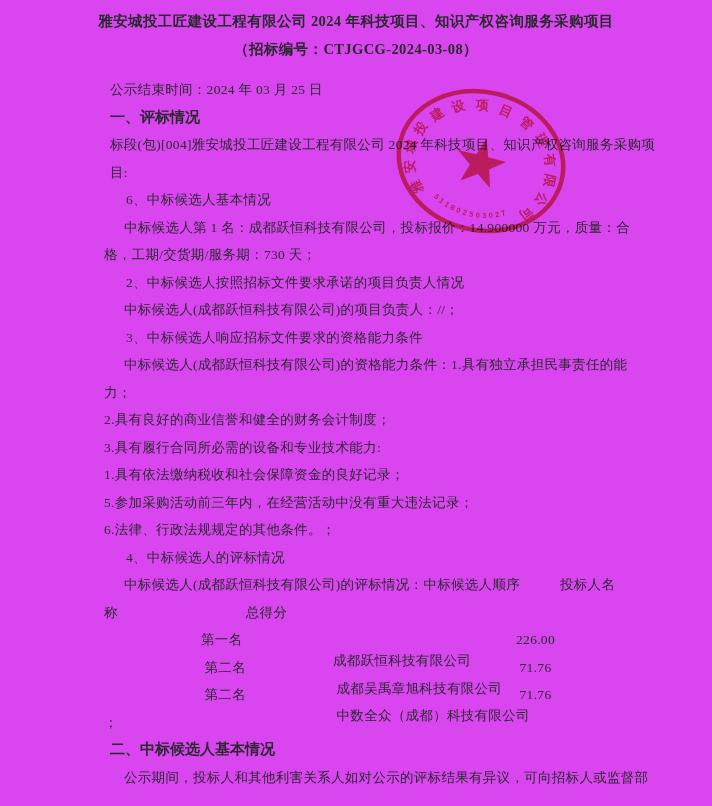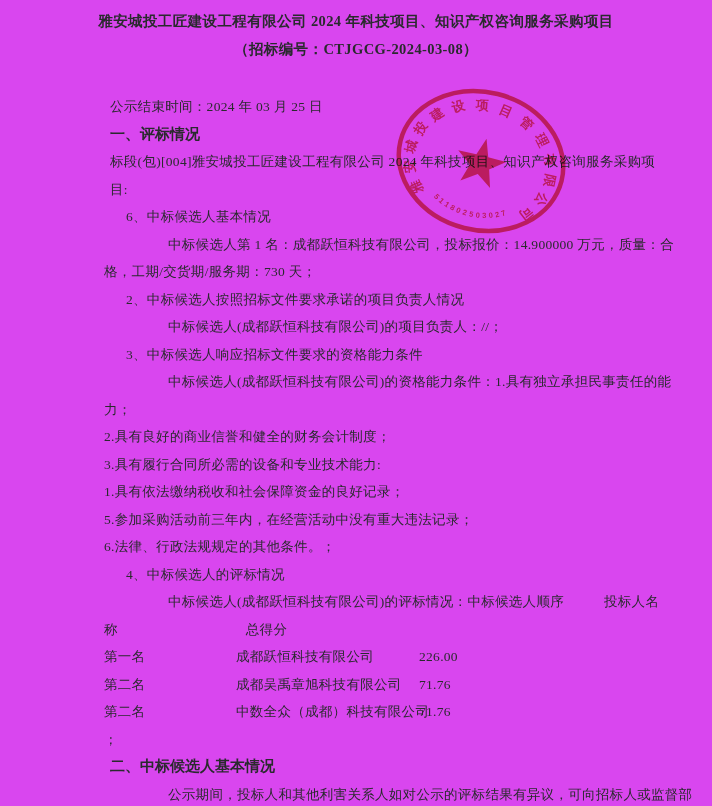--- a/index.html
+++ b/index.html
@@ -31,28 +31,28 @@
     margin-left:-44px; 
     white-space:nowrap;
     letter-spacing:0.4px;
   }
   .heading{
     height:27.5px;line-height:27.5px;
     font-size:15px;font-weight:bold;
     white-space:nowrap;
     margin-left:6px;
   }
-  .gap-before{margin-top:30px;}
+  .gap-before{margin-top:13px;}
   .ind-item{margin-left:22px;}
-  .ind-para{margin-left:64px;}
+  .ind-para{margin-left:20px;}
   .col-gap{margin-left:40px;}
   .eval-col2{margin-left:128px;}
-  .rank-row{display:flex;}
+  .rank-row{display:flex;justify-content:center;}
   .rank-cell{width:132px;flex:0 0 132px;}
-  .bidder-cell{width:183px;flex:0 0 183px;}
+  .bidder-cell{width:183px;flex:0 0 183px;margin-top:21px;}
   .score-cell{flex:0 0 auto;}
   .seal{
     position:absolute;
     left:392px;top:86px;
     width:178px;height:152px;
     mix-blend-mode:multiply;
     opacity:0.85;
     filter:blur(0.3px);
     pointer-events:none;
   }

